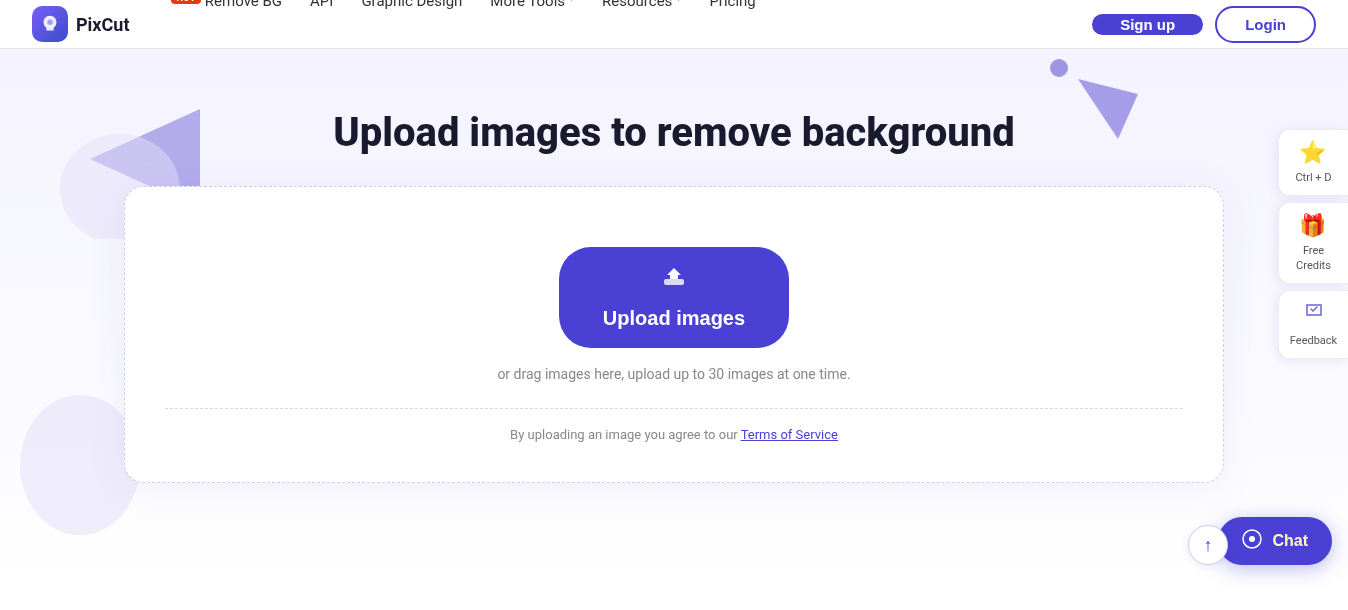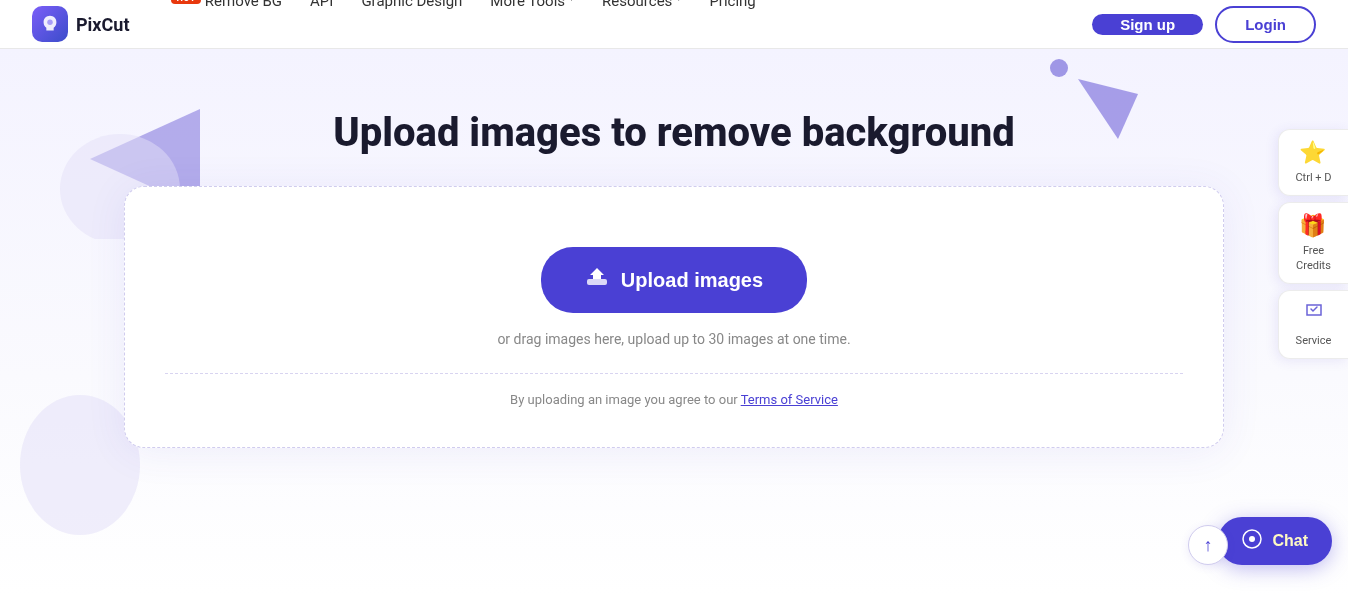--- a/index.html
+++ b/index.html
@@ -69,21 +69,21 @@
       background: #fff; border-radius: 20px; width: 1100px; max-width: 95%;
       padding: 60px 40px 40px; margin-top: 30px;
       box-shadow: 0 4px 40px rgba(80,60,200,0.08);
       display: flex; flex-direction: column; align-items: center;
       border: 1.5px dashed #d0ccee;
       position: relative; z-index: 2;
     }
     .upload-btn {
       background: #4a40d4; color: #fff; border: none; border-radius: 32px;
       padding: 18px 44px; font-size: 20px; font-weight: 700; cursor: pointer;
-      display: flex; align-items: center; gap: 12px; margin-bottom: 18px;
+      display: flex; align-items: center; gap: 12px; margin-bottom: 18px; flex-direction: column;
     }
     .upload-icon { font-size: 22px; }
     .upload-sub { font-size: 14px; color: #888; margin-bottom: 18px; }
     .divider-line {
       width: 100%; border: none; border-top: 1px dashed #d8d4f0; margin: 8px 0 18px;
     }
     .terms-text { font-size: 13px; color: #888; }
     .terms-link { color: #4a40d4; text-decoration: underline; cursor: pointer; }
 
     
@@ -219,21 +219,21 @@
       <span class="widget-icon">🎁</span>
       <span class="widget-label">Free Credits</span>
     </div>
     <div class="widget-item">
       <span class="widget-icon">
         <svg width="22" height="22" viewBox="0 0 22 22" fill="none">
           <path d="M4 4h14v10H4z" rx="2" stroke="#6b63d8" stroke-width="1.5" fill="none"></path>
           <path d="M8 8l2 2 4-4" stroke="#6b63d8" stroke-width="1.5" stroke-linecap="round"></path>
         </svg>
       </span>
-      <span class="widget-label">Service</span>
+      <span class="widget-label">Feedback</span>
     </div>
   </div>
 
   <button class="chat-btn">
     <span>
       <svg width="20" height="20" viewBox="0 0 20 20" fill="none">
         <circle cx="10" cy="10" r="9" stroke="white" stroke-width="1.5"></circle>
         <circle cx="10" cy="10" r="3" fill="white"></circle>
       </svg>
     </span>

